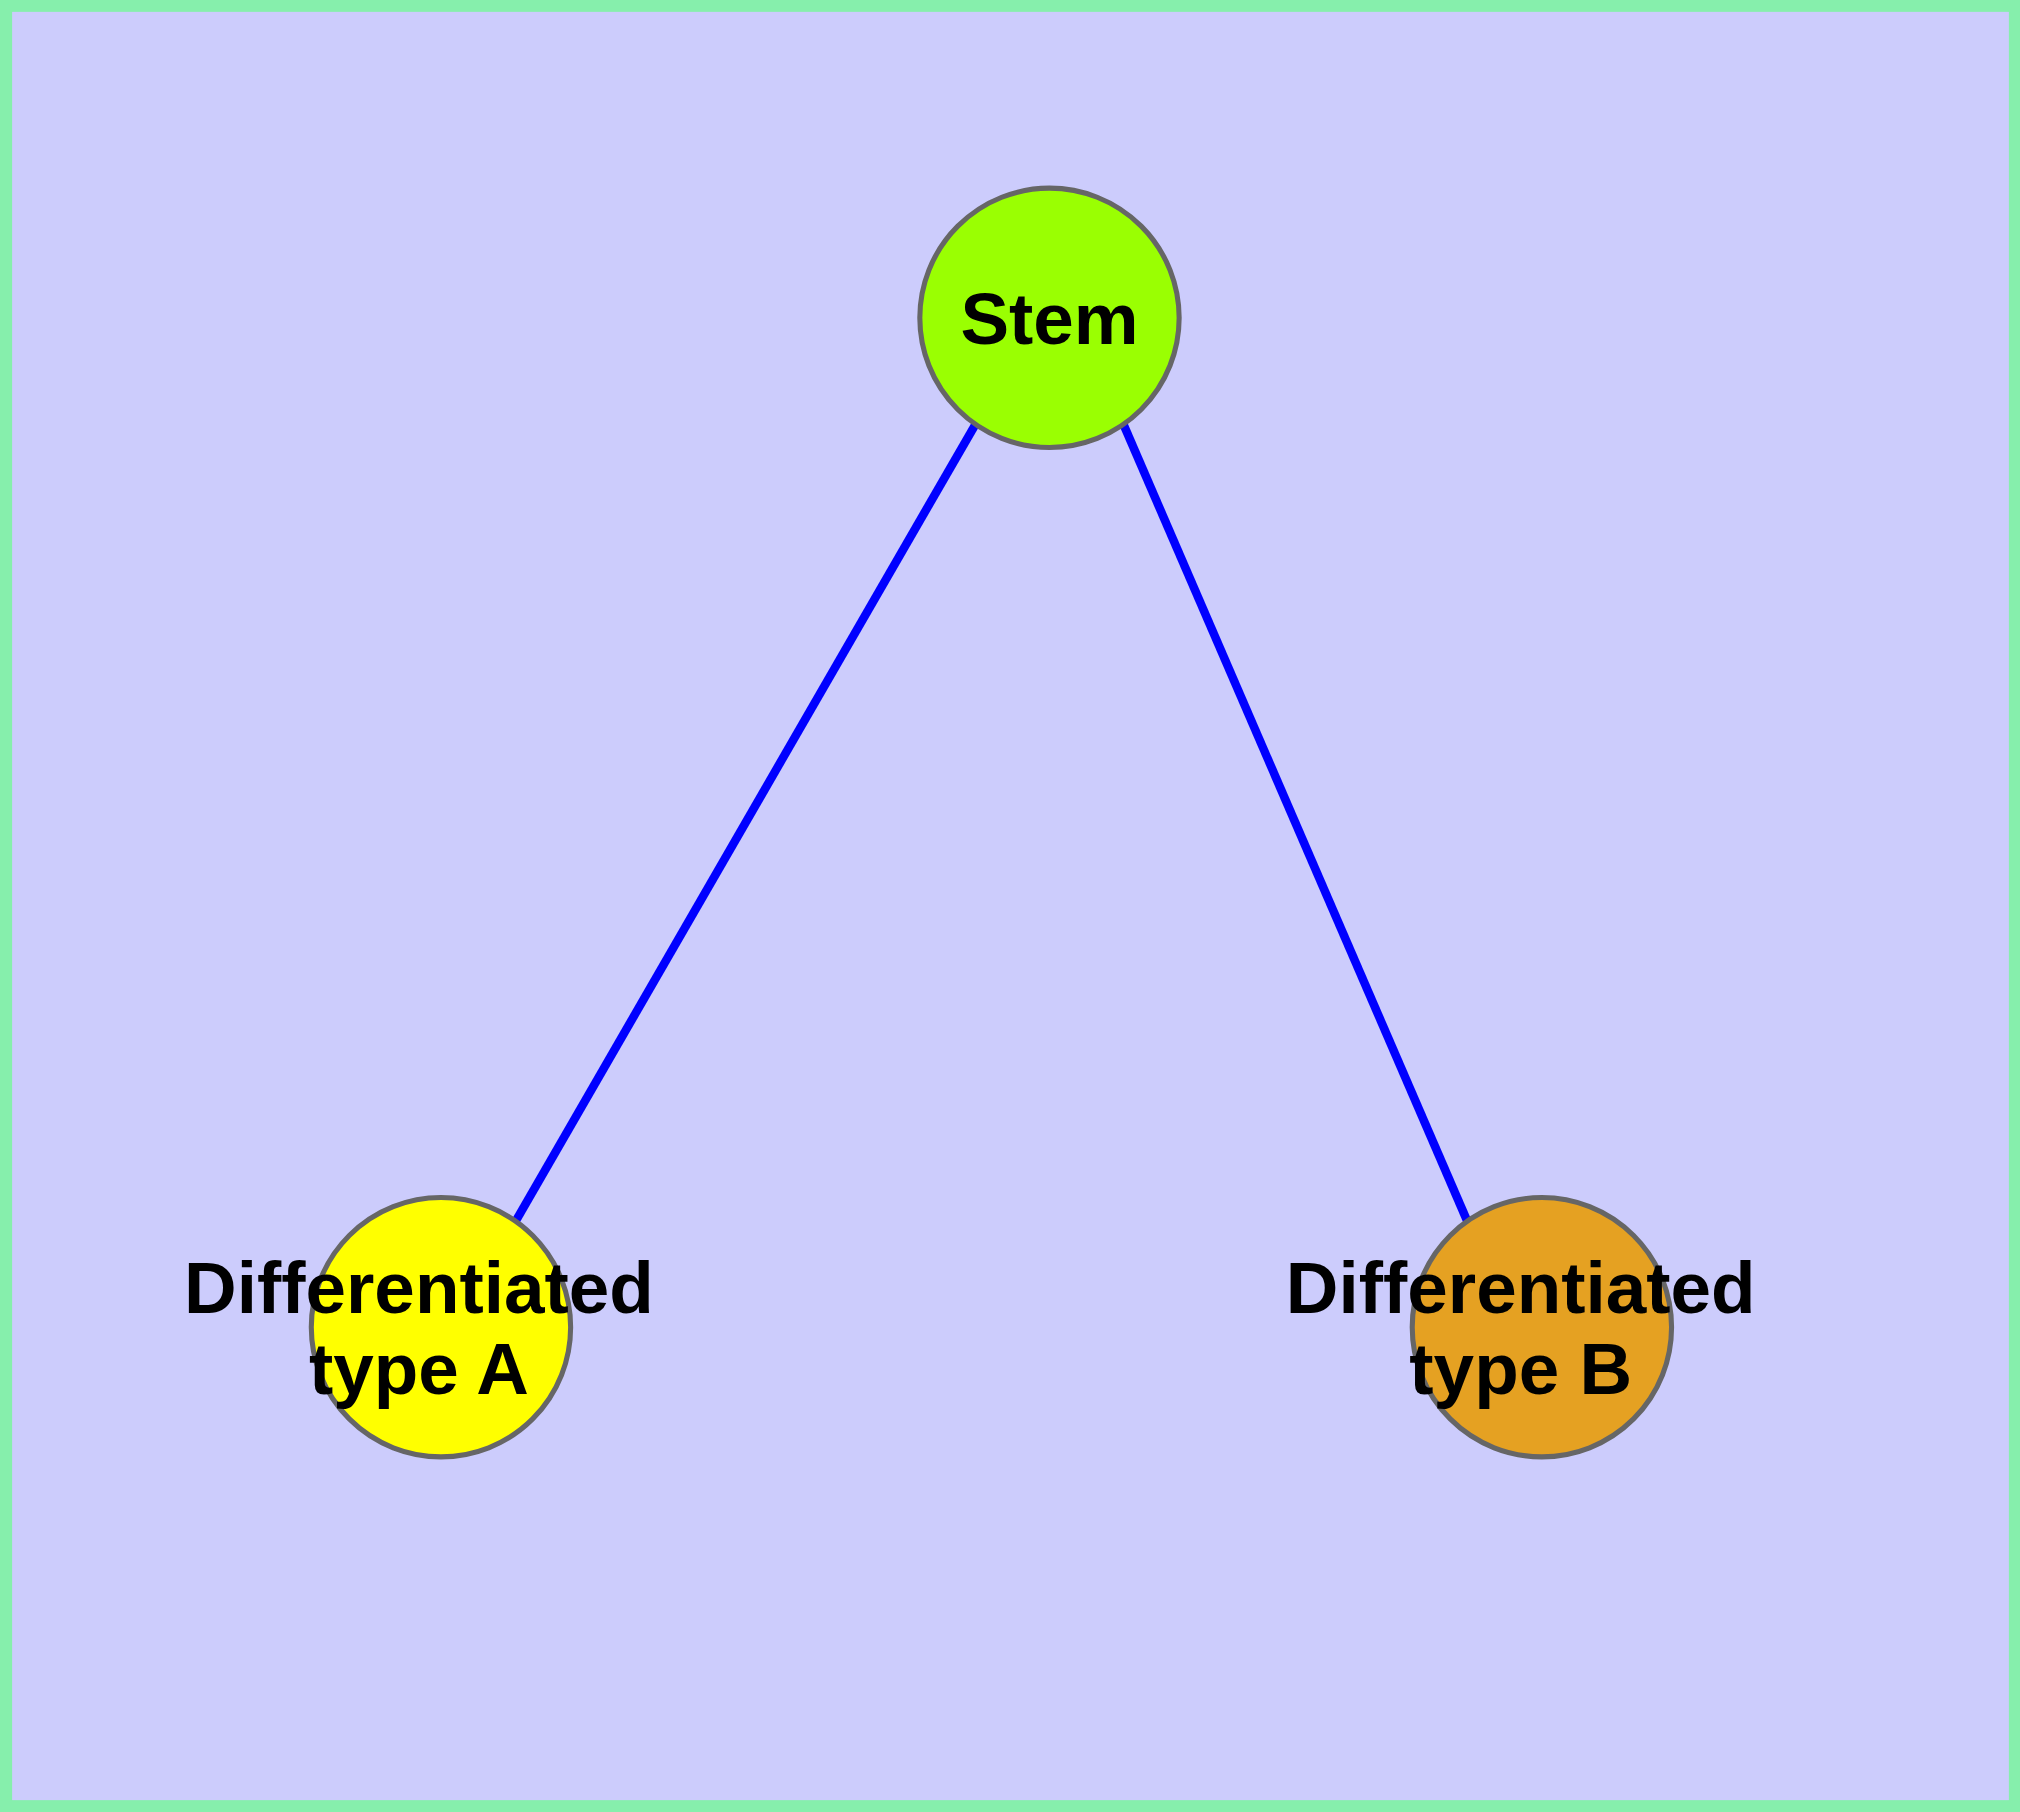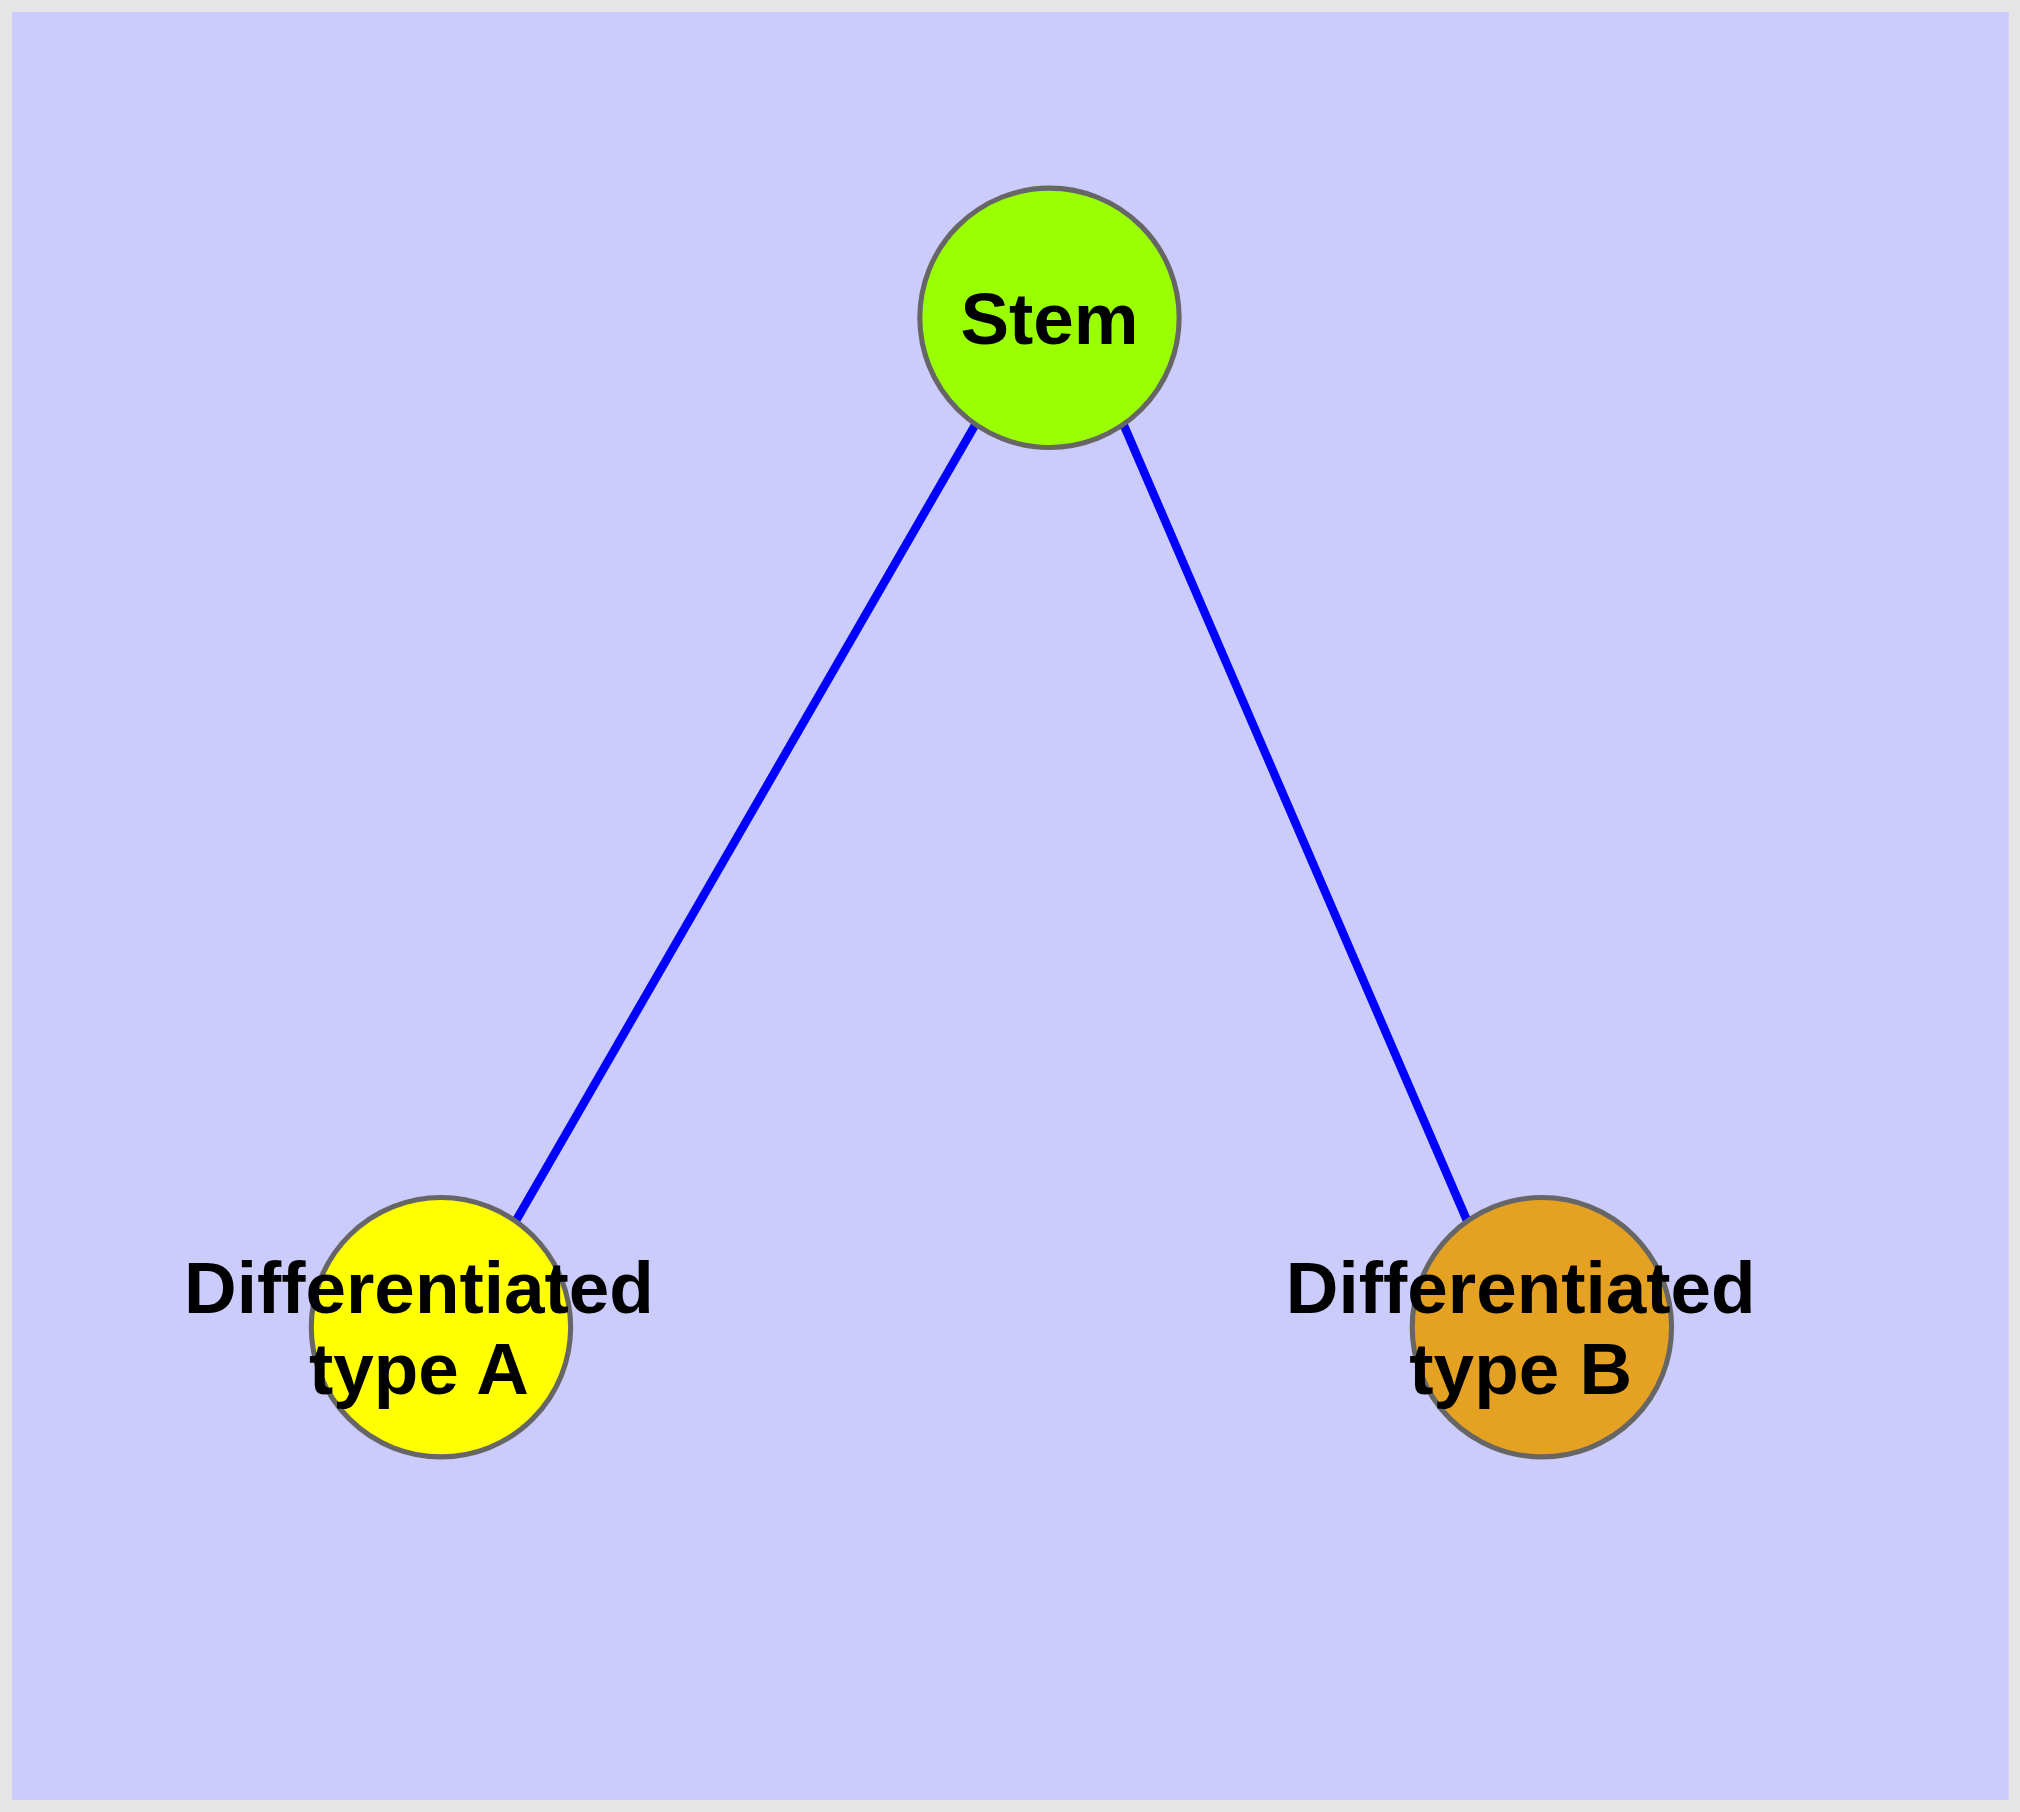--- a/index.html
+++ b/index.html
@@ -10,21 +10,21 @@
   body {
     width: 2021px;
     height: 1812px;
     overflow: hidden;
     font-family: "Liberation Sans", sans-serif;
   }
   #graph-canvas {
     position: relative;
     width: 2021px;
     height: 1812px;
-    background: #e5e5e5;
+    background: #86efac;
   }
   #graph-svg {
     position: absolute;
     top: 0;
     left: 0;
     width: 2021px;
     height: 1812px;
     display: block;
   }
   .node-label {

